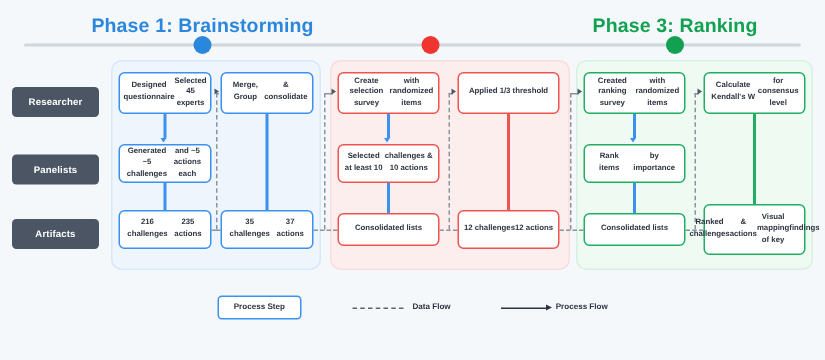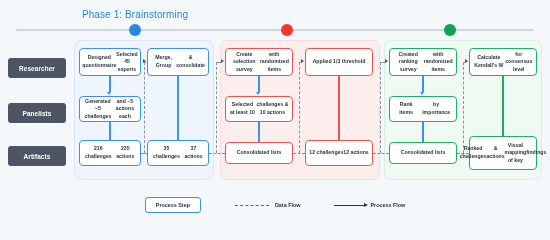--- a/index.html
+++ b/index.html
@@ -12,21 +12,21 @@
   }
   #root{position:relative;width:550px;height:228px;}
 
   
   .timeline-line{
     position:absolute;left:16px;top:29px;width:518px;height:2px;
     background:#cfd6dd;border-radius:1px;
   }
   .phase-label{
     position:absolute;top:9px;
-    font-size:10px;font-weight:normal;letter-spacing:.1px;
+    font-size:13px;font-weight:bold;letter-spacing:.1px;
     white-space:nowrap;transform:translateX(-50%);
   }
   .phase-dot{
     position:absolute;top:24px;width:12px;height:12px;border-radius:50%;
     transform:translateX(-50%);
   }
 
   
   .phase-panel{
     position:absolute;top:40px;height:140px;border-radius:7px;
@@ -105,20 +105,21 @@
 
 <div id="root">
 
   <div class="timeline-line"></div>
 
   <div class="phase-label" style="left:135px;color:#2b87dd;">Phase 1: Brainstorming</div>
   <div class="phase-dot" style="left:135px;background:#2b87dd;"></div>
 
   <div class="phase-dot" style="left:287px;background:#f0352f;"></div>
 
+  <div class="phase-label" style="left:450px;color:#12a150;">Phase 3: Ranking</div>
   <div class="phase-dot" style="left:450px;background:#12a150;"></div>
 
   <div class="phase-panel panel-blue" style="left:74px;width:140px;"></div>
   <div class="phase-panel panel-red" style="left:220px;width:160px;"></div>
   <div class="phase-panel panel-green" style="left:384px;width:158px;"></div>
 
   <div class="lane-label" style="top:58px;">Researcher</div>
   <div class="lane-label" style="top:103px;">Panelists</div>
   <div class="lane-label" style="top:146px;">Artifacts</div>
 

